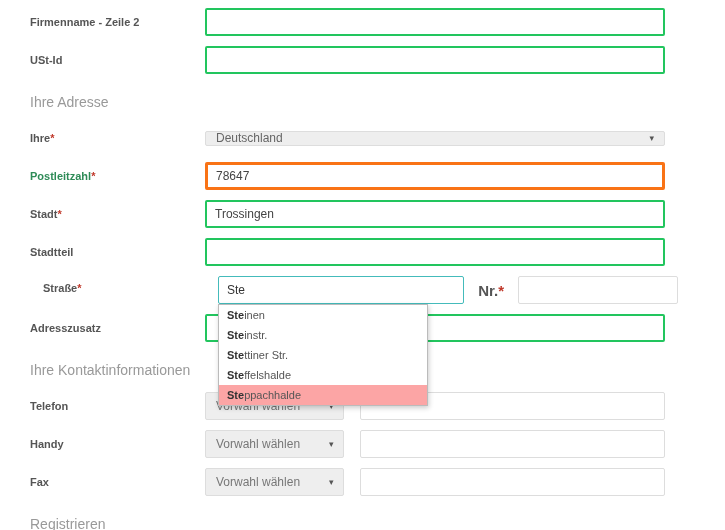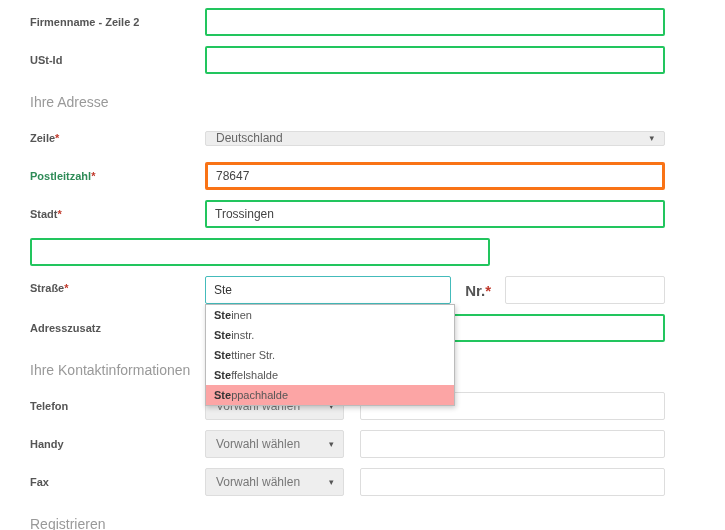--- a/index.html
+++ b/index.html
@@ -103,21 +103,21 @@
       height: 28px;
       border: 1px solid #ddd;
       border-radius: 2px;
       padding: 0 8px;
       background: #fff;
     }
     .autocomplete {
       position: absolute;
       top: 28px;
       left: 0;
-      width: 250px;
+      width: 210px;
       background: #fff;
       border: 1px solid #bbb;
       box-shadow: 1px 2px 5px rgba(0,0,0,0.2);
       z-index: 10;
     }
     .autocomplete .item {
       padding: 4px 8px;
       font-size: 11px;
       color: #555;
       cursor: pointer;
@@ -155,21 +155,21 @@
 <div class="form-row">
   <div class="label-col">USt-Id</div>
   <div class="input-col">
     <input class="input-text" style="">
   </div>
 </div>
 
 <h2 class="section">Ihre Adresse</h2>
 
 <div class="form-row">
-  <div class="label-col"><span>Zeile</span><span class="req">*</span></div>
+  <div class="label-col"><span>Ihre</span><span class="req">*</span></div>
   <div class="input-col">
     <div class="select-country">
       <span>Deutschland</span>
       <span class="caret">▾</span>
     </div>
   </div>
 </div>
 
 <div class="form-row">
   <div class="label-col green"><span>Postleitzahl</span><span class="req">*</span></div>
@@ -179,27 +179,28 @@
 </div>
 
 <div class="form-row">
   <div class="label-col"><span>Stadt</span><span class="req">*</span></div>
   <div class="input-col">
     <input class="input-text" value="Trossingen" style="">
   </div>
 </div>
 
 <div class="form-row">
+  <div class="label-col">Stadtteil</div>
   <div class="input-col">
     <input class="input-text" style="">
   </div>
 </div>
 
 <div class="form-row" style="align-items:flex-start;">
-  <div class="label-col" style="padding-top:6px;"><span>Straße</span><span class="req">*</span></div>
+  <div class="label-col" style="padding-top:6px;margin-left:13px;"><span>Straße</span><span class="req">*</span></div>
   <div class="input-col">
     <div class="street-row">
       <div class="street-input-wrap">
         <input class="input-text highlight-street" value="Ste" style="">
         <div class="autocomplete" id="autocomplete-list">
             <div class="item"><b>Ste</b>inen</div>
             <div class="item"><b>Ste</b>instr.</div>
             <div class="item"><b>Ste</b>ttiner Str.</div>
             <div class="item"><b>Ste</b>ffelshalde</div>
             <div class="item selected"><b>Ste</b>ppachhalde</div>

